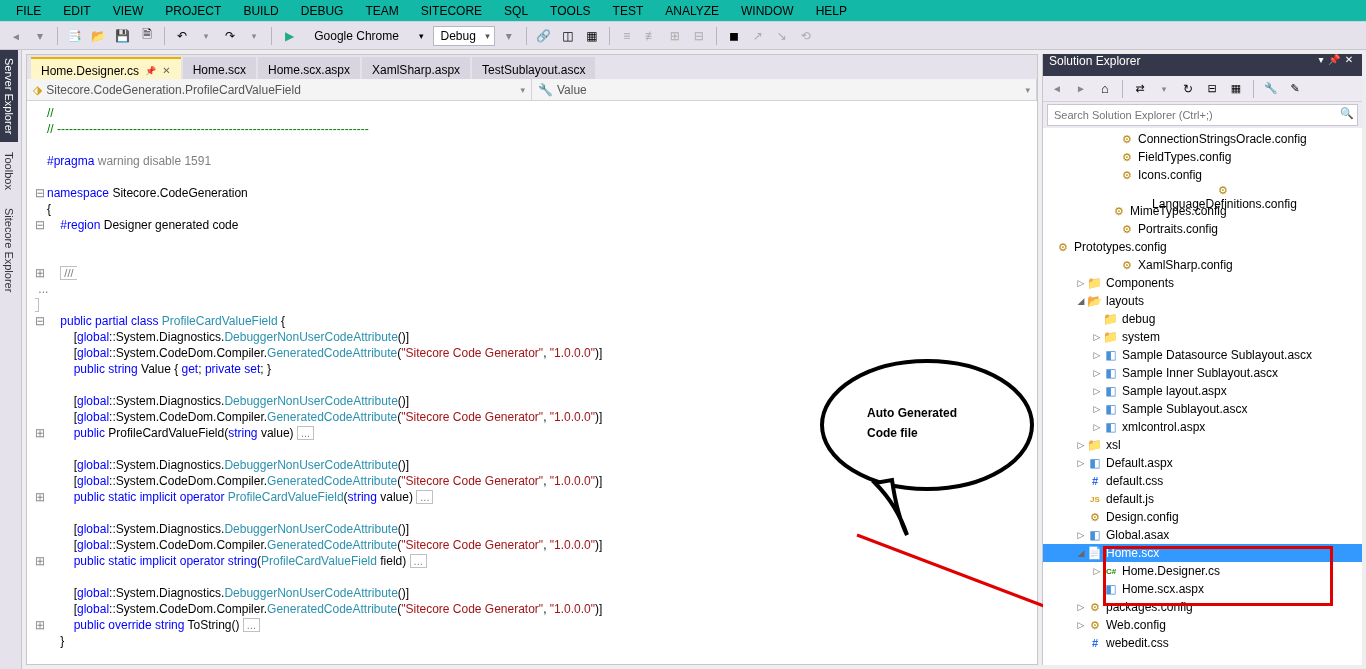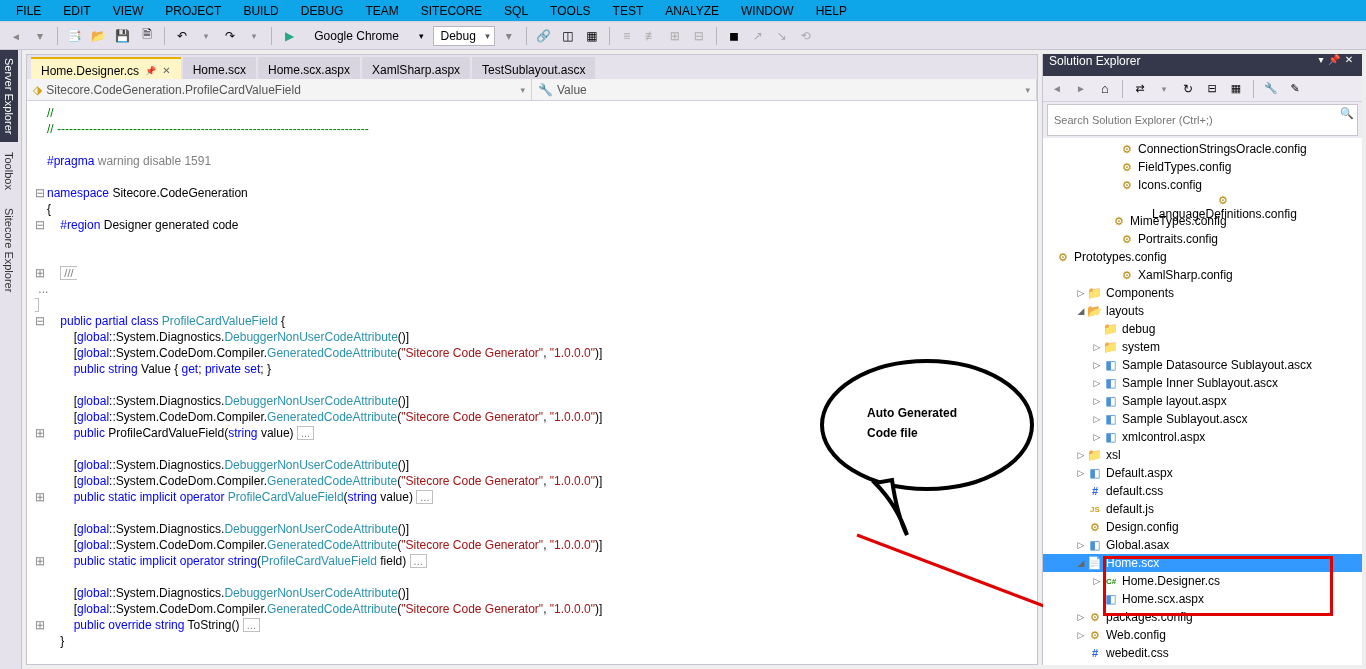--- a/index.html
+++ b/index.html
@@ -1,19 +1,19 @@
 <!DOCTYPE html>
 <html><head>
 <meta charset="utf-8">
 <style>
 * { margin:0; padding:0; box-sizing:border-box; font-family:"Segoe UI",Arial,sans-serif; font-size:12px; }
 body { width:1366px; height:669px; background:#eee; overflow:hidden; position:relative; }
 
 
-.menubar { height:22px; background:#0ea5e9; display:flex; align-items:center; padding:0 6px; gap:2px; border-bottom:1px solid #d4d0dc; }
+.menubar { height:22px; background:#14b8a6; display:flex; align-items:center; padding:0 6px; gap:2px; border-bottom:1px solid #d4d0dc; }
 .menubar span { padding:2px 10px; cursor:default; }
 .toolbar { height:28px; background:#e6e2ec; display:flex; align-items:center; padding:0 6px; gap:4px; border-bottom:1px solid #c8c4d0; }
 .tbtn { width:20px; height:20px; display:flex; align-items:center; justify-content:center; cursor:pointer; }
 .tsep { width:1px; height:18px; background:#b8b4c0; margin:0 3px; }
 .tdrop { height:20px; border:1px solid #b8b4c0; background:#fff; padding:0 18px 0 6px; display:flex; align-items:center; position:relative; cursor:pointer; }
 .tdrop::after { content:"▾"; position:absolute; right:4px; font-size:9px; color:#555; }
 .startbtn { display:flex; align-items:center; gap:20px; padding:0 6px; cursor:pointer; }
 .startbtn::before { content:"▶"; color:#2a8; }
 
 
@@ -42,21 +42,21 @@
 
 
 .callout { position:absolute; }
 
 
 .solexp { width:320px; background:#eeeaf2; border-left:1px solid #c8c4d0; display:flex; flex-direction:column; margin:4px 4px 4px 0; }
 .solhdr { height:22px; background:#35384a; color:#fff; display:flex; align-items:flex-start; padding:0 6px; font-size:11px; }
 .solhdr .spacer { flex:1; }
 .solhdr .wbtn { width:14px; text-align:center; cursor:pointer; font-size:10px; }
 .soltb { height:26px; background:#eeeaf2; display:flex; align-items:center; padding:0 4px; gap:4px; border-bottom:1px solid #d4d0dc; }
-.solsearch { height:32px; margin:2px 4px; position:relative; }
+.solsearch { height:22px; margin:2px 4px; position:relative; }
 .solsearch input { width:100%; height:100%; border:1px solid #c8c4d0; padding:0 20px 0 6px; font-size:11px; color:#888; background:#fff; }
 .solsearch::after { content:"🔍"; position:absolute; right:4px; top:3px; font-size:11px; color:#888; }
 .tree { flex:1; overflow:auto; background:#fff; font-size:12px; padding:2px 0; }
 .node { display:flex; align-items:center; height:18px; padding-right:4px; cursor:pointer; white-space:nowrap; }
 .node.selected { background:#3399ff; color:#fff; }
 .arrow { width:12px; display:inline-block; text-align:center; color:#666; font-size:9px; }
 .icn { width:16px; height:16px; display:inline-flex; align-items:center; justify-content:center; margin-right:3px; }
 .redbox { position:absolute; border:3px solid #e00000; pointer-events:none; }
 
 

